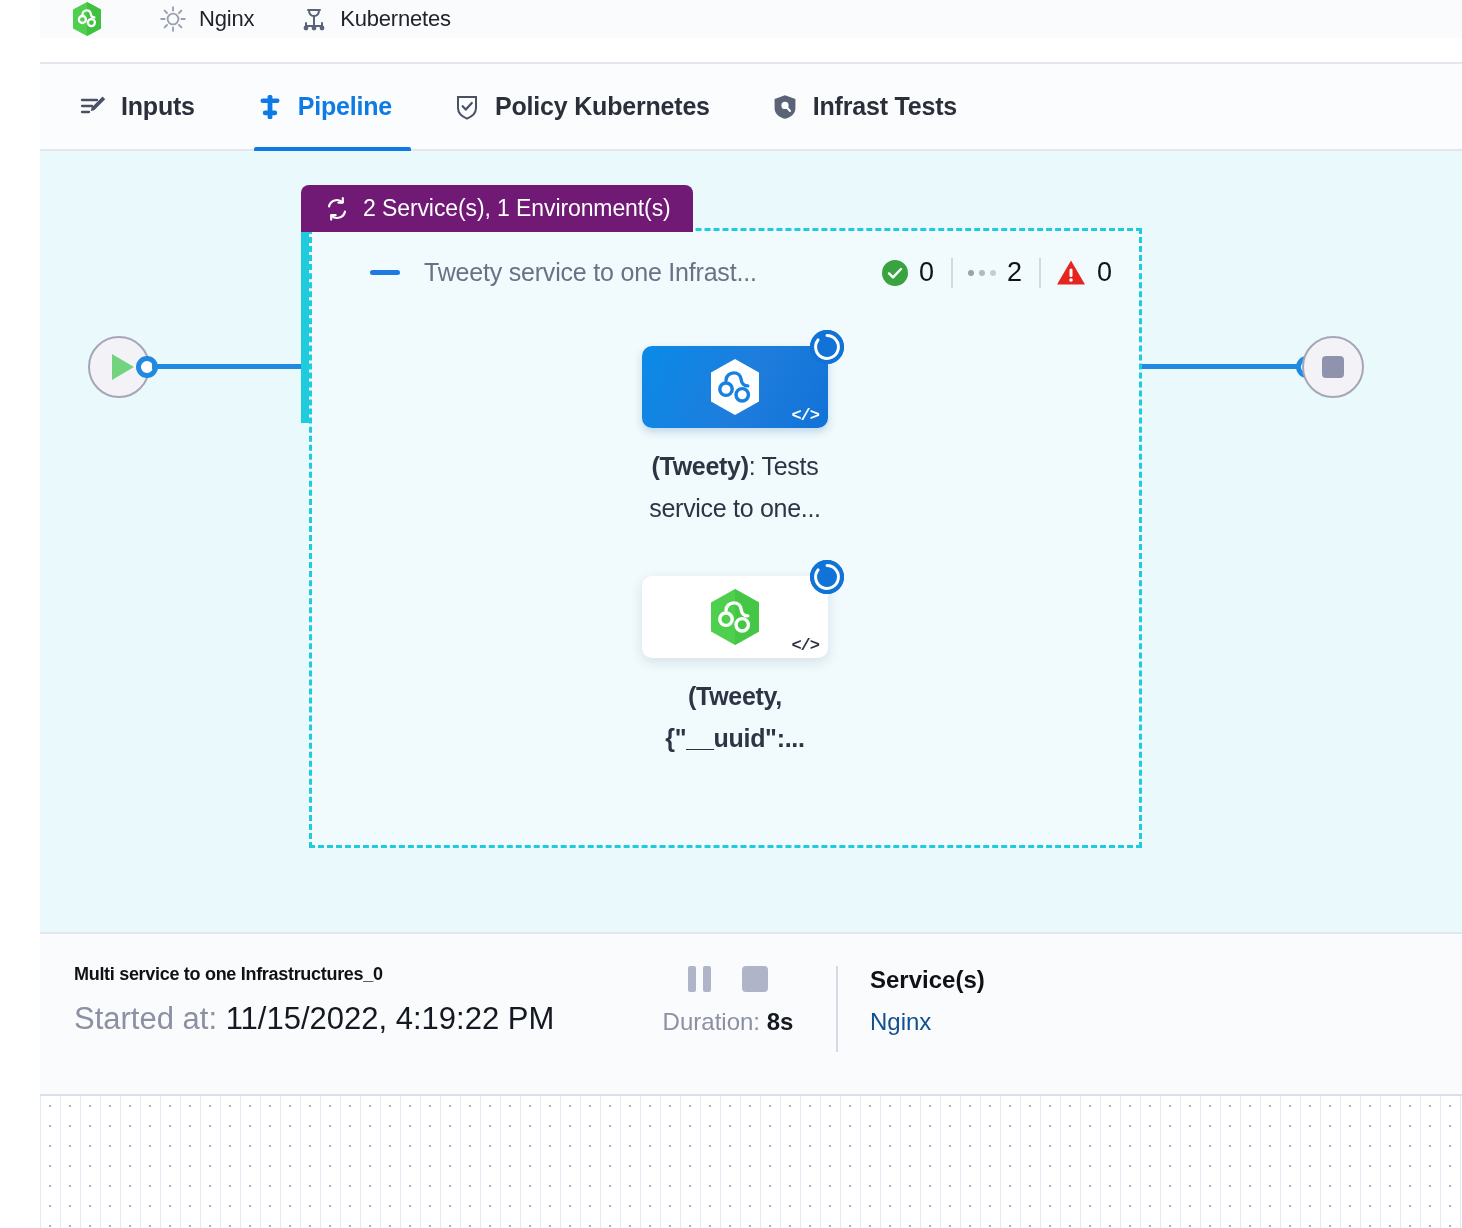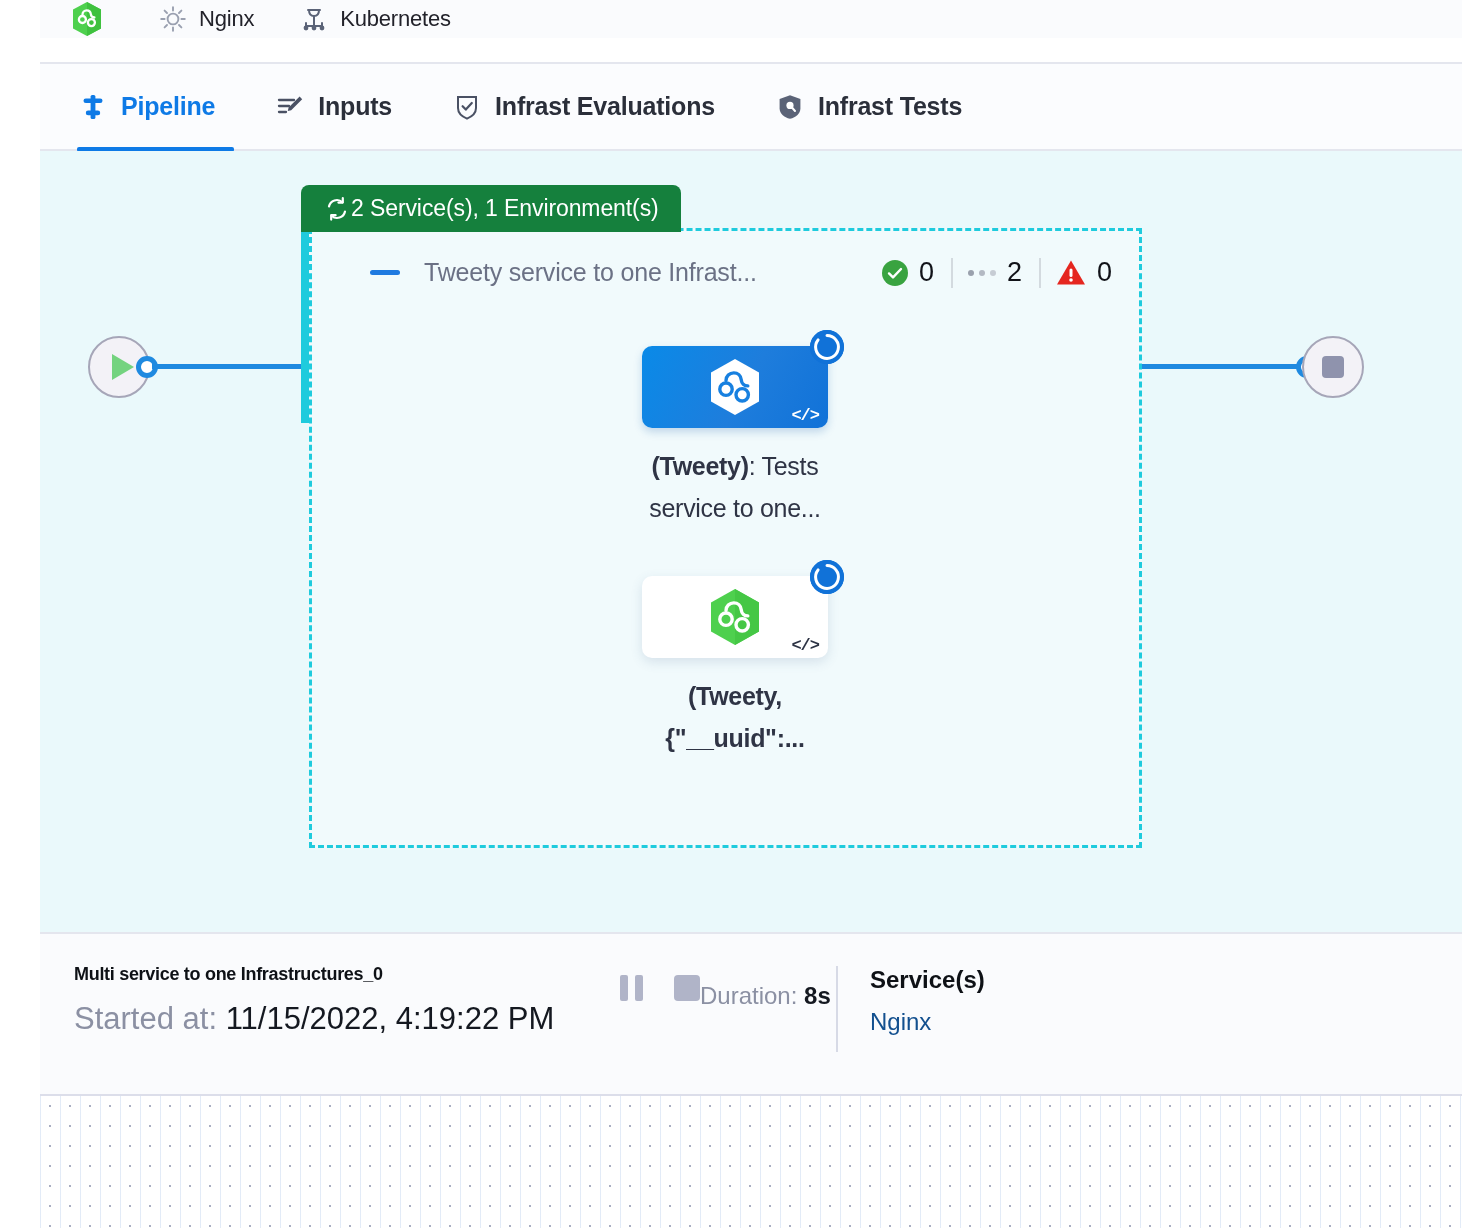--- a/index.html
+++ b/index.html
@@ -147,25 +147,25 @@
 
   
   .group-wrap {
     position: absolute;
     left: 261px; top: 34px;
   }
   .group-tab {
     position: absolute;
     left: 0; top: 0;
     height: 47px;
-    background: #15803d;
+    background: #701a75;
     border-radius: 8px 8px 0 0;
     display: flex;
     align-items: center;
-    gap: 0;
+    gap: 12px;
     padding: 0 22px 0 22px;
     color: #ffffff;
     white-space: nowrap;
   }
   .group-tab-label {
     font-size: 23px;
     font-weight: 400;
     color: #ffffff;
     letter-spacing: -0.1px;
   }
@@ -341,21 +341,21 @@
     font-size: 31px;
     color: #141820;
     white-space: nowrap;
   }
   .detail-sub .muted { color: #8b90a3; }
 
   .detail-controls {
     width: 216px;
     flex: none;
     display: flex;
-    flex-direction: row;
+    flex-direction: column;
     align-items: center;
     padding-top: 2px;
   }
   .ctrl-row { display: flex; gap: 30px; align-items: center; }
   .btn-pause {
     width: 24px; height: 26px;
     display: flex; gap: 7px;
     cursor: pointer;
   }
   .btn-pause i {
@@ -459,49 +459,49 @@
           <circle cx="23" cy="24" r="2.4"></circle>
         </g>
       </svg>
       <span class="crumb-label">Kubernetes</span>
     </div>
   </div>
   <div class="topstrip-sep"></div>
 
   <div class="tabbar">
 
-    <div class="tab active">
-      <svg class="tab-ico" viewBox="0 0 30 30">
-        <g fill="#0e7ae6">
-          <rect x="12.6" y="3" width="4.8" height="24" rx="1.6"></rect>
-          <rect x="5.5" y="6.4" width="19" height="4.6" rx="2.3"></rect>
-          <rect x="7.8" y="18.6" width="14.4" height="4.6" rx="2.3"></rect>
-        </g>
-      </svg>
-      <span class="tab-label">Pipeline</span>
-    </div>
-
     <div class="tab">
       <svg class="tab-ico" viewBox="0 0 30 30">
         <g stroke="#4a5164" stroke-width="2.3" stroke-linecap="round">
           <path d="M4 8h15"></path>
             <path d="M4 14h10"></path>
             <path d="M4 20h7"></path>
         </g>
         <path d="M24.6 4.6l2.6 2.6-11 11-3.4.8.8-3.4z" fill="#4a5164"></path>
       </svg>
       <span class="tab-label">Inputs</span>
     </div>
 
+    <div class="tab active">
+      <svg class="tab-ico" viewBox="0 0 30 30">
+        <g fill="#0e7ae6">
+          <rect x="12.6" y="3" width="4.8" height="24" rx="1.6"></rect>
+          <rect x="5.5" y="6.4" width="19" height="4.6" rx="2.3"></rect>
+          <rect x="7.8" y="18.6" width="14.4" height="4.6" rx="2.3"></rect>
+        </g>
+      </svg>
+      <span class="tab-label">Pipeline</span>
+    </div>
+
     <div class="tab">
       <svg class="tab-ico" viewBox="0 0 30 30">
         <path d="M6 5h18v11c0 5.3-4.2 8.6-9 10.6C10.2 24.6 6 21.3 6 16z" fill="none" stroke="#4a5164" stroke-width="2"></path>
         <path d="M10.6 14.2l3.2 3.4 6-6.6" fill="none" stroke="#4a5164" stroke-width="2.2" stroke-linecap="round" stroke-linejoin="round"></path>
       </svg>
-      <span class="tab-label">Infrast Evaluations</span>
+      <span class="tab-label">Policy Kubernetes</span>
     </div>
 
     <div class="tab">
       <svg class="tab-ico" viewBox="0 0 30 30">
         <path d="M15 3.2L25.4 7v9.2c0 5.4-4.3 8.9-10.4 10.6C8.9 25.1 4.6 21.6 4.6 16.2V7z" fill="#5b6377"></path>
         <circle cx="15" cy="13.4" r="3.6" fill="#fff"></circle>
         <path d="M17.4 16l2.6 3" stroke="#fff" stroke-width="2" stroke-linecap="round"></path>
       </svg>
       <span class="tab-label">Infrast Tests</span>
     </div>

